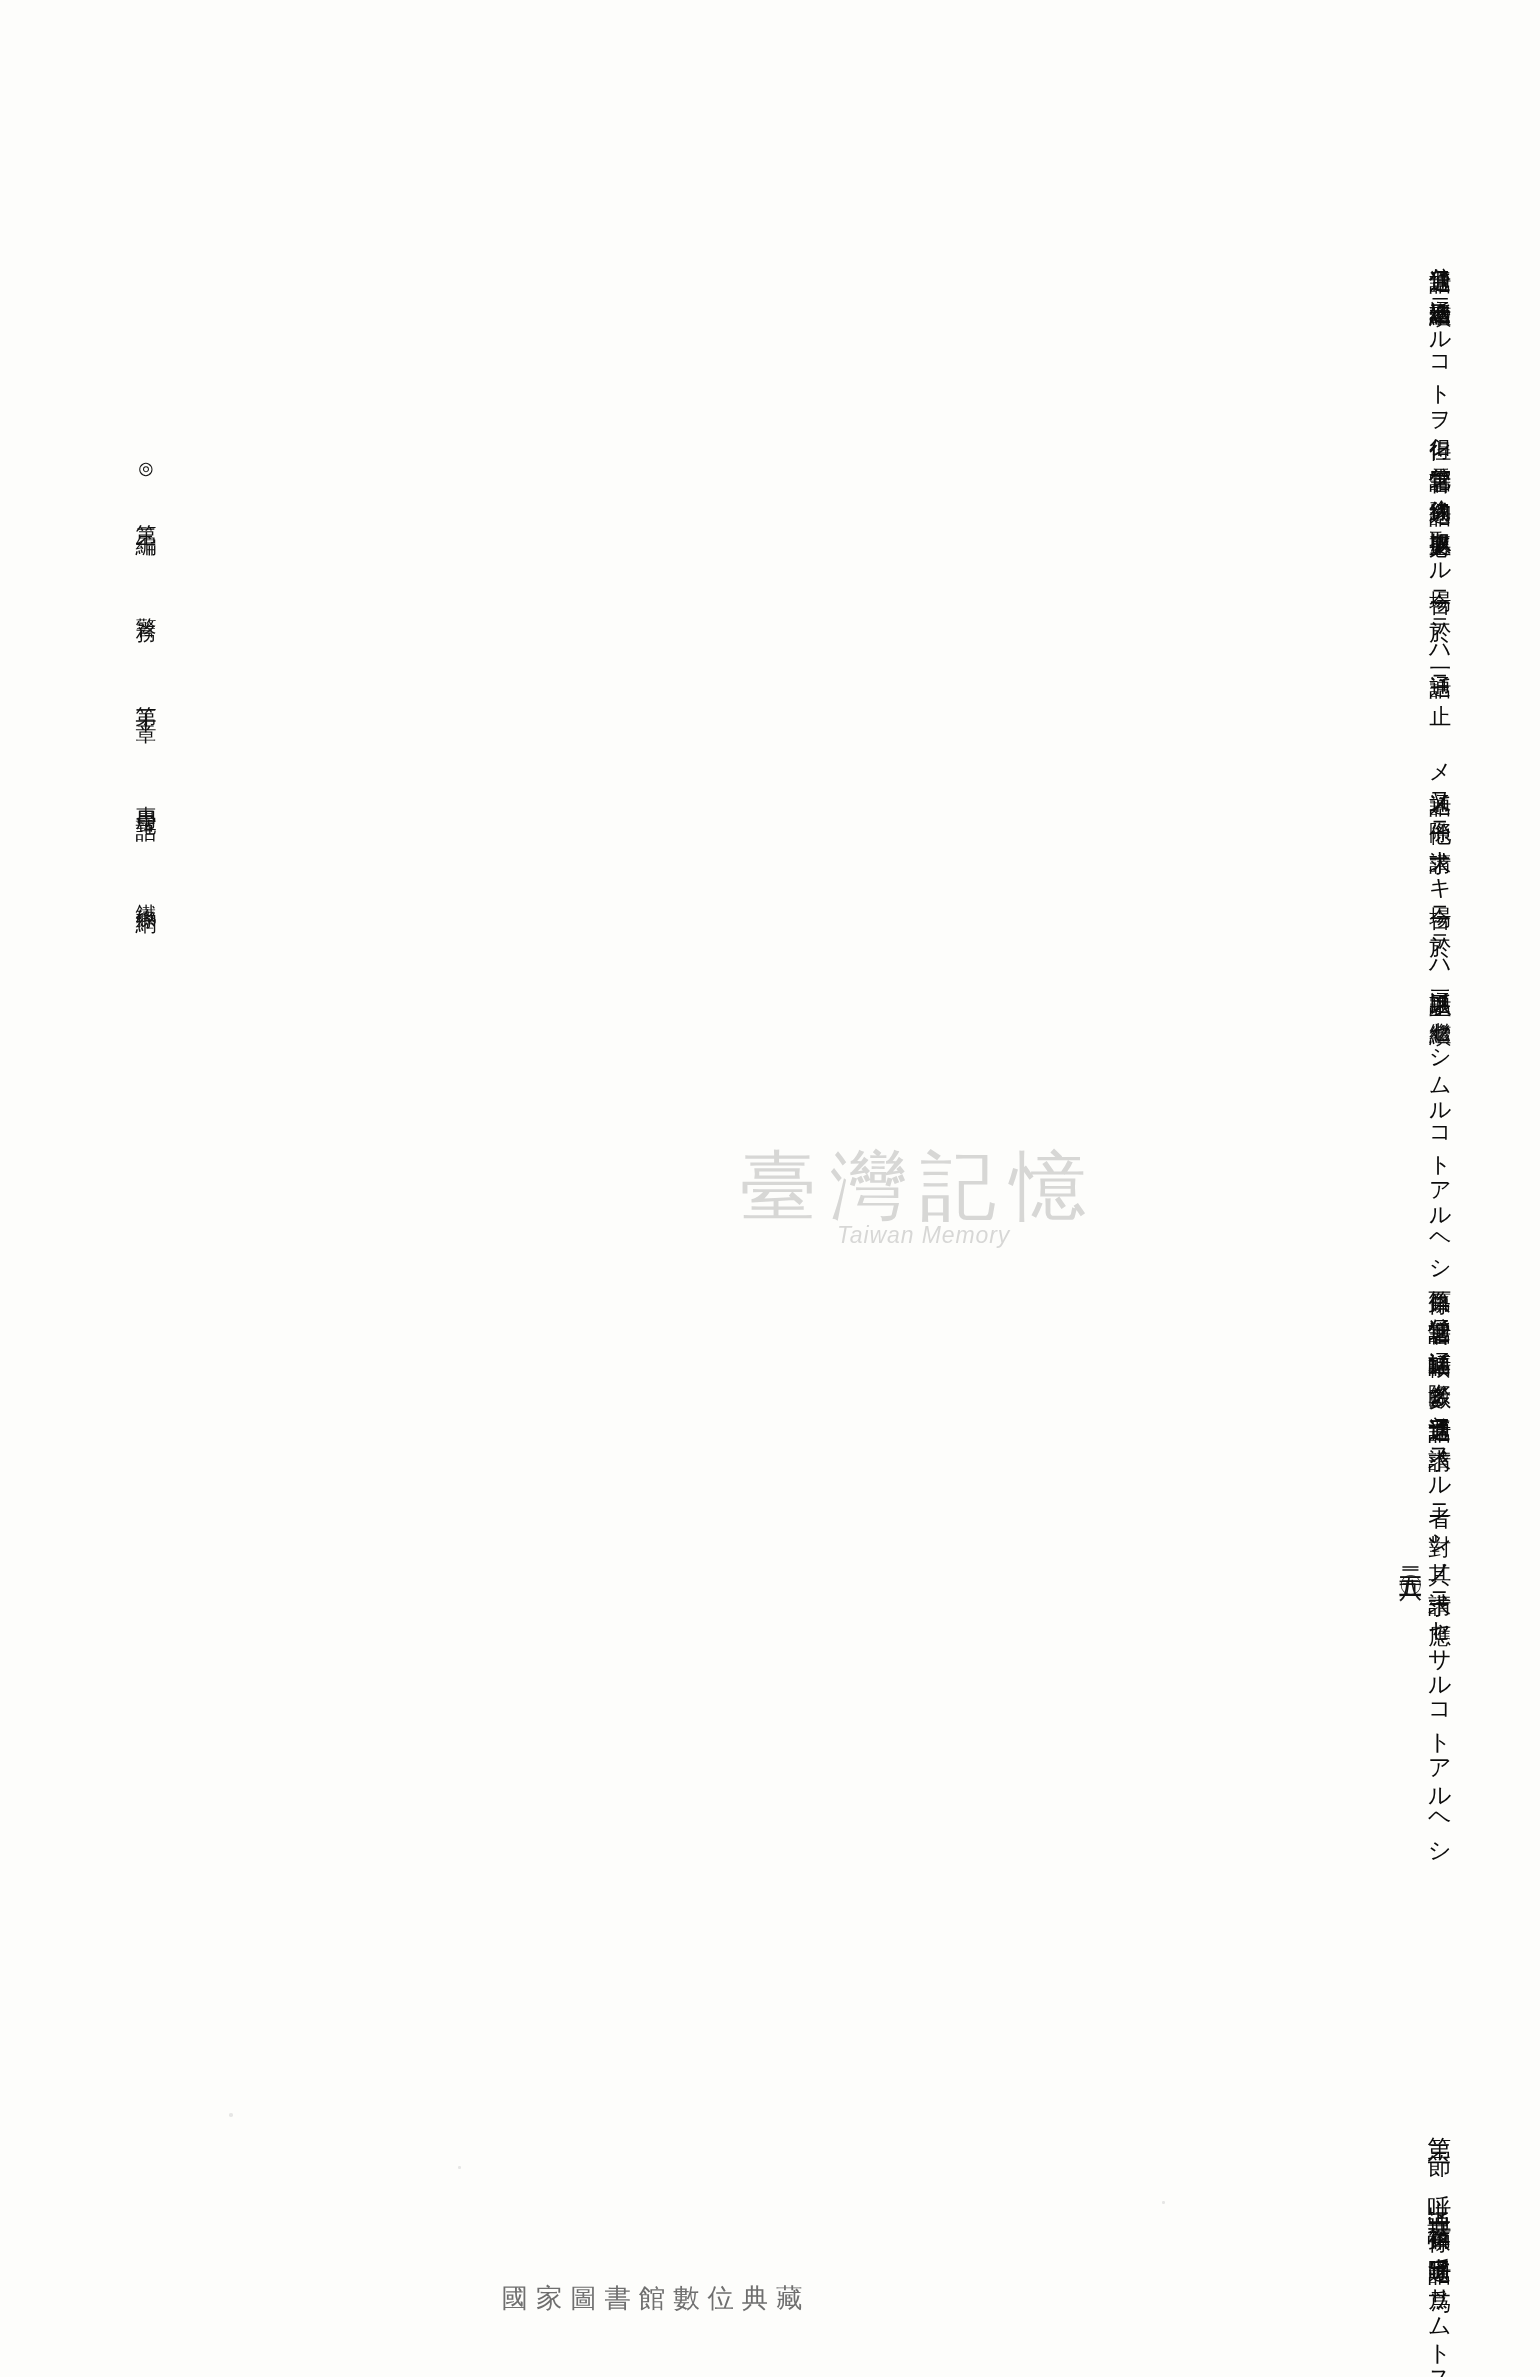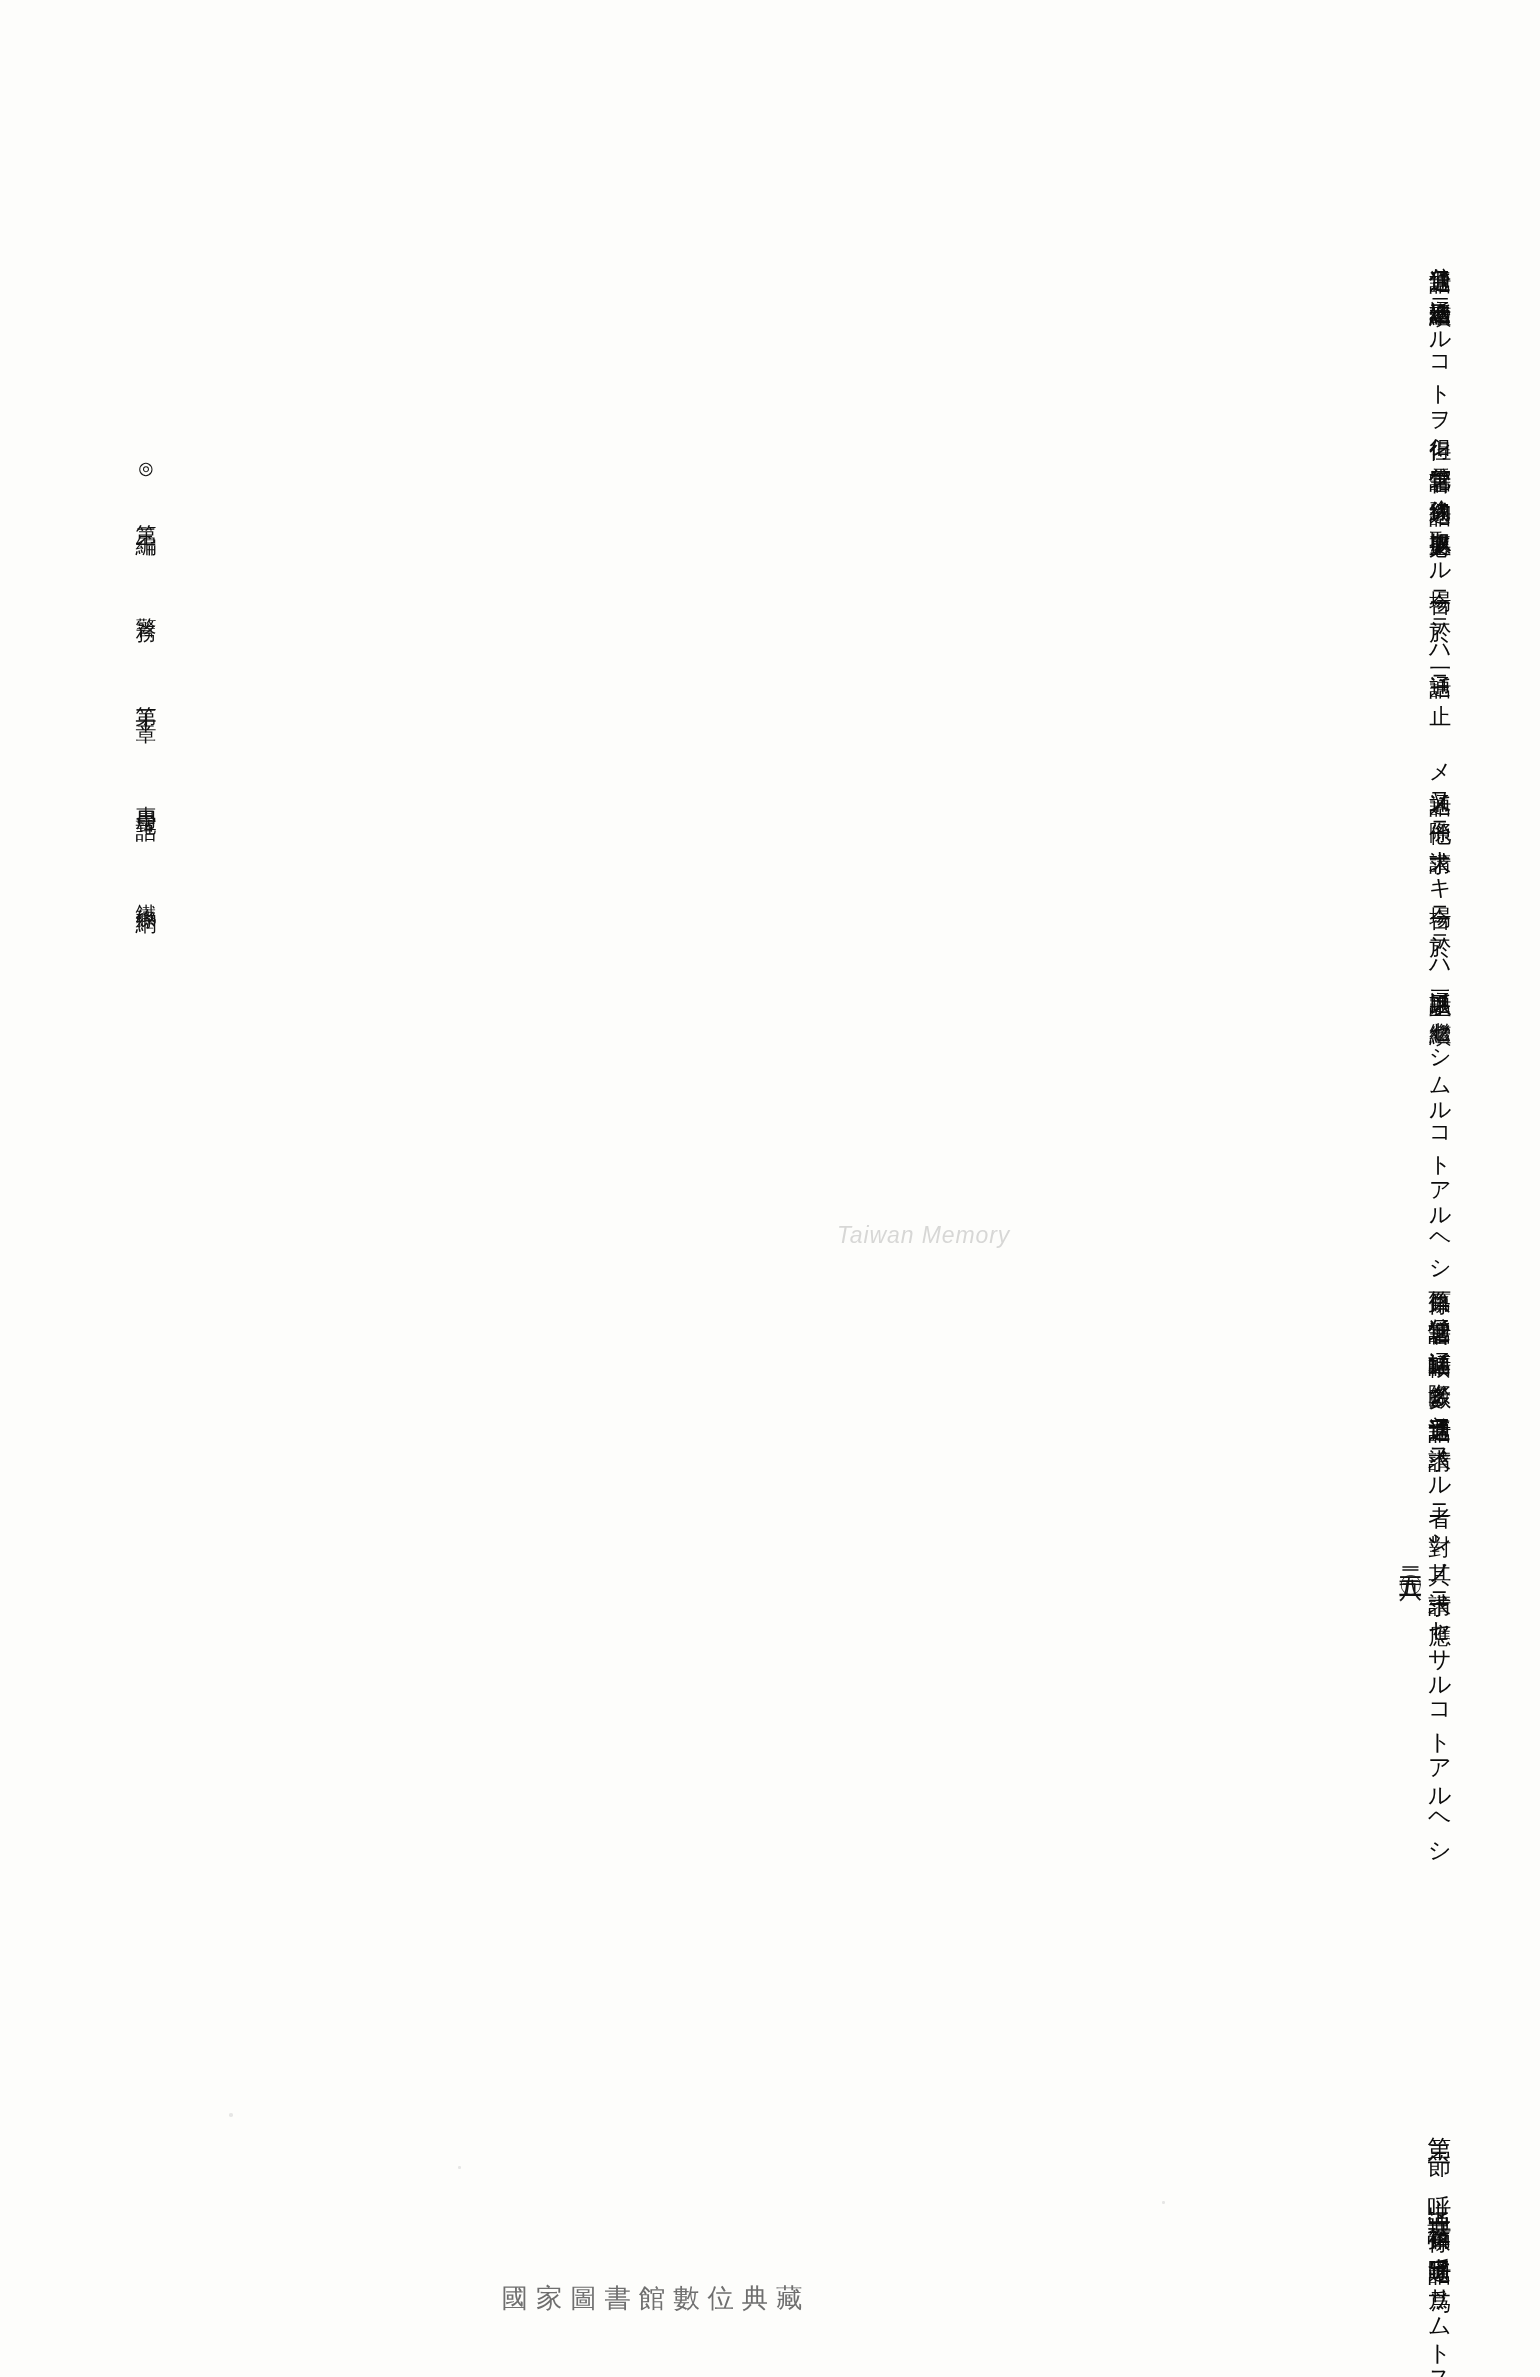--- a/index.html
+++ b/index.html
@@ -171,20 +171,21 @@
     <span>第十一章</span>
     <span class="gap"></span>
     <span>專用電話</span>
     <span class="gap"></span>
     <span>鐵條網</span>
   </div>
 
   <div id="page-number">二二〇五八二一</div>
 
   <div id="watermark">
+    <div class="wm-cn">臺灣記憶</div>
     <div class="wm-en">Taiwan Memory</div>
   </div>
 
   <div id="archive-stamp">國家圖書館數位典藏</div>
 
   <div class="speckle" style="left:229px; top:2113px; width:3.5px; height:3.5px;"></div>
   <div class="speckle" style="left:458px; top:2166px; width:2.6px; height:2.6px;"></div>
   <div class="speckle" style="left:1162px; top:2201px; width:2.6px; height:2.6px;"></div>
 
 </div>

